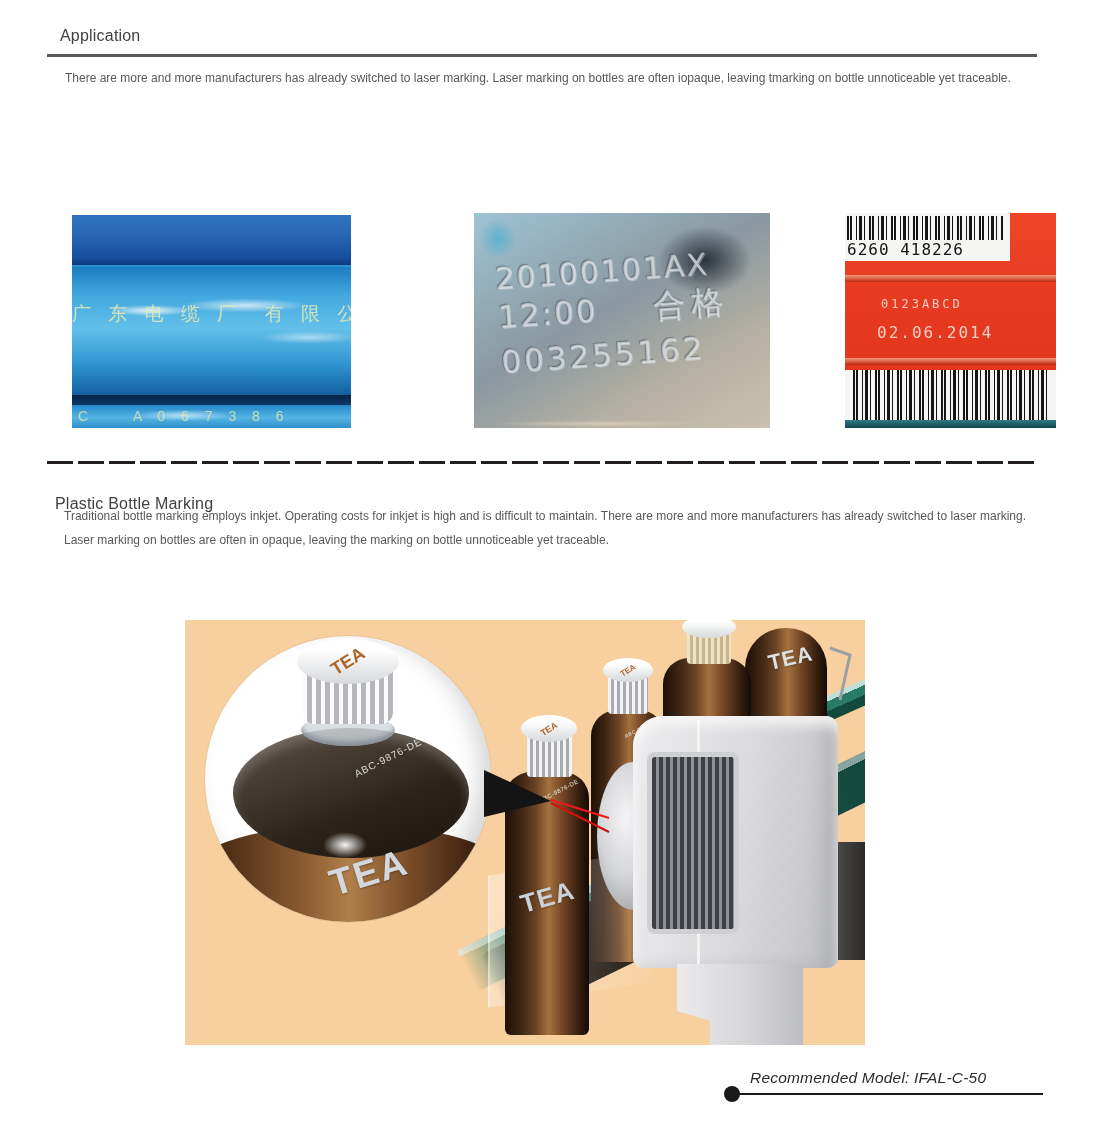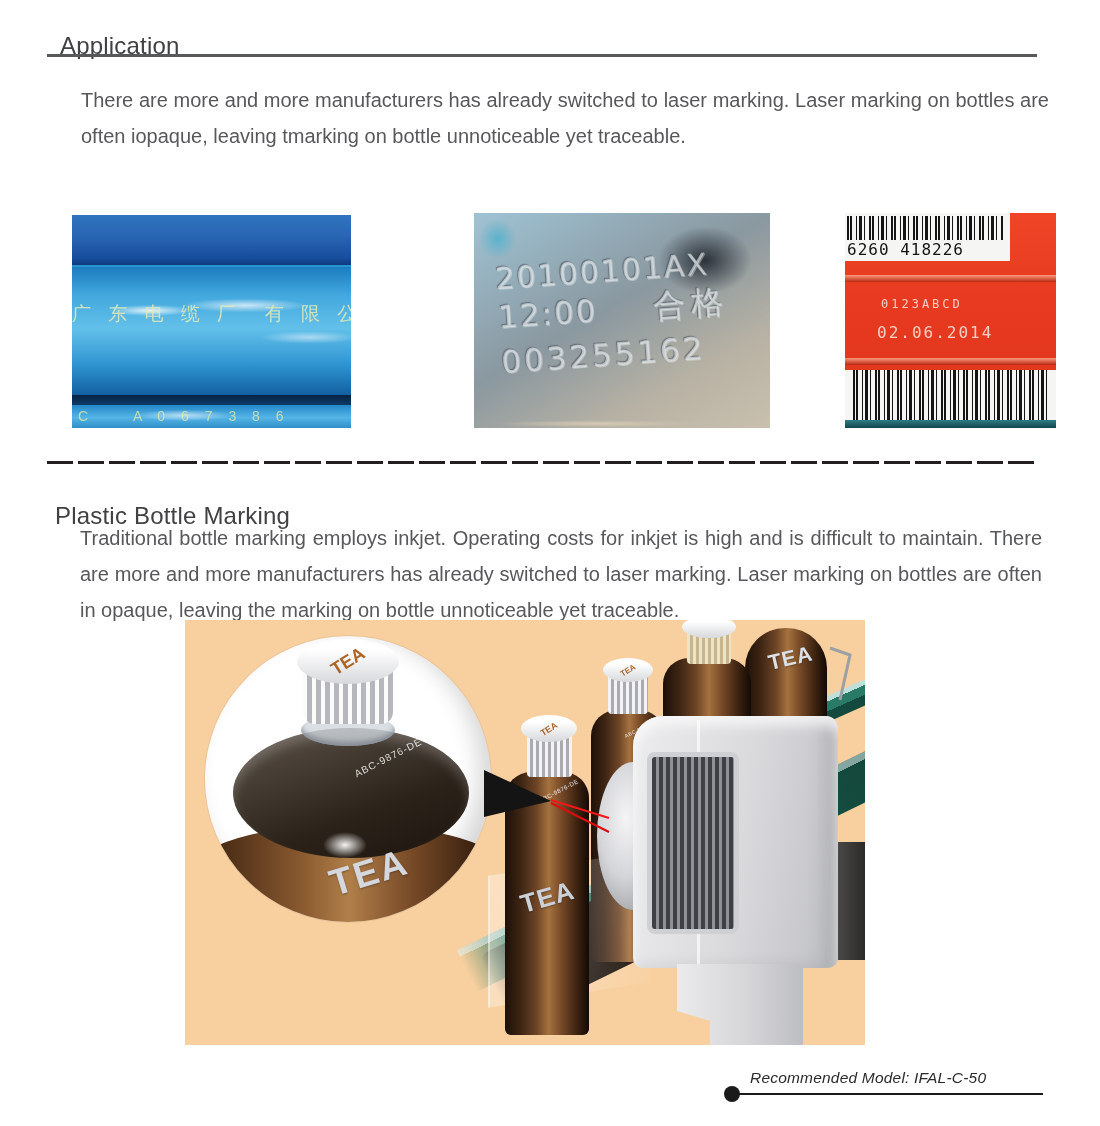--- a/index.html
+++ b/index.html
@@ -1,29 +1,29 @@
 <!DOCTYPE html>
 <html><head>
 <meta charset="utf-8">
 <style>
   * { box-sizing: border-box; }
   html,body { margin:0; padding:0; background:#fff; }
   .page {
     position:relative; width:1100px; height:1126px; background:#fff;
     font-family:"Liberation Sans", sans-serif; overflow:hidden;
   }
-  .h-title { position:absolute; font-size:24px; font-weight:400; color:#414042; letter-spacing:0.2px; }
+  .h-title { position:absolute; font-size:16px; font-weight:400; color:#414042; letter-spacing:0.2px; }
   .rule { position:absolute; height:3px; background:#58595b; }
   .dashed-rule {
     position:absolute; height:3px;
     background:repeating-linear-gradient(90deg,#231f20 0 26px, rgba(0,0,0,0) 26px 31px);
   }
   .para {
-    position:absolute; font-size:20px; line-height:36px; color:#57585a;
-    text-align:justify; margin:16px;
+    position:absolute; font-size:12px; line-height:24px; color:#57585a;
+    text-align:justify; margin:0;
   }
   .para.single { text-align:left; }
 
   
   .photo { position:absolute; overflow:hidden; margin:0; }
 
   
   .cable-photo { background:#2a93cf; }
   .cable-band { position:absolute; left:0; width:100%; }
   .cable-top { top:0; height:50px;

